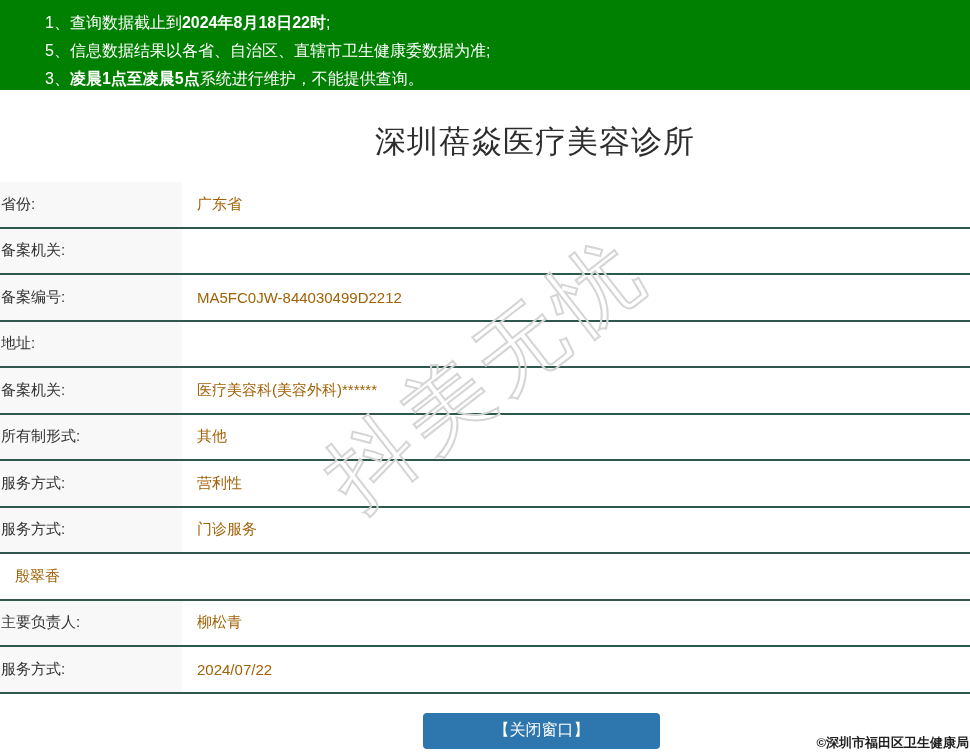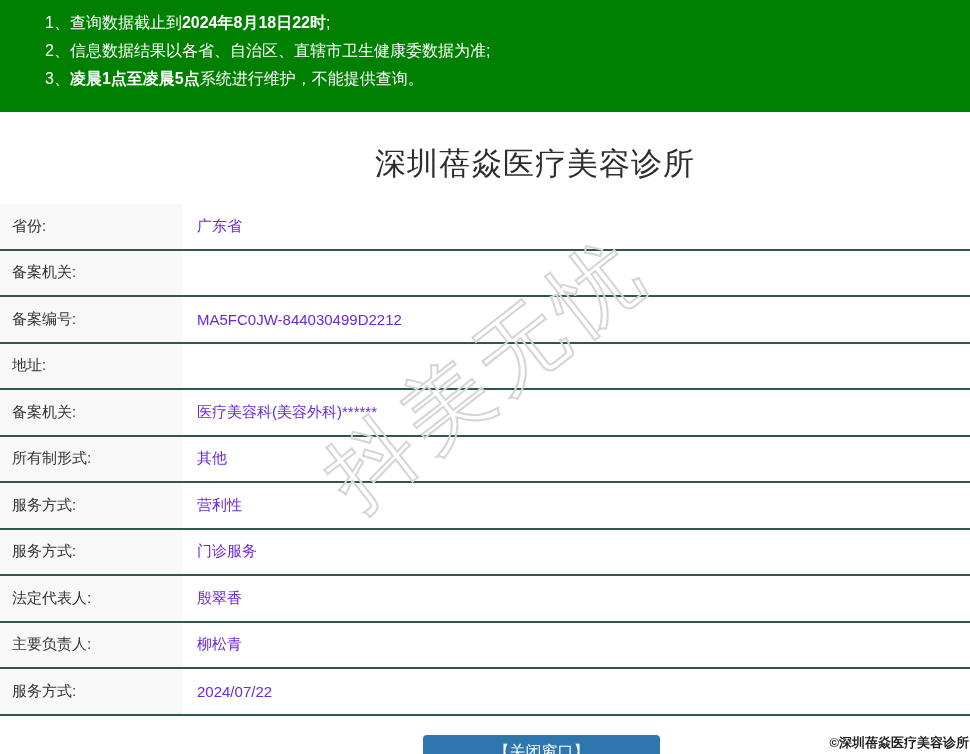--- a/index.html
+++ b/index.html
@@ -7,21 +7,21 @@
   body {
     position: relative;
     overflow: hidden;
     background: #ffffff;
     font-family: "Liberation Sans", "DejaVu Sans", sans-serif;
     color: #333;
   }
   
   .notice-bar {
     width: 970px;
-    height: 112px;
+    height: 90px;
     background: #008000;
     padding: 9px 10px 0 45px;
   }
   .notice-line {
     color: #ffffff;
     font-size: 16px;
     line-height: 28px;
     white-space: nowrap;
   }
   .notice-line b { font-weight: 700; }
@@ -43,29 +43,29 @@
     align-items: center;
     height: 46.5px;
     border-bottom: 2px solid #2e584e;
   }
   .label-cell {
     width: 182px;
     align-self: stretch;
     display: flex;
     align-items: center;
     background: #f8f8f8;
-    padding-left: 12px;
+    padding-left: 1px;
     font-size: 15px;
     color: #333;
     flex-shrink: 0;
   }
   .value-cell {
     padding-left: 15px;
     font-size: 15px;
-    color: #6d28d9;
+    color: #a16207;
     white-space: nowrap;
   }
   
   .btn-row { margin-top: 19px; }
   .close-btn {
     display: block;
     margin-left: 423px;
     width: 237px;
     height: 36px;
     background: #2e76ae;
@@ -103,21 +103,21 @@
       -1px -1px 0 #fff, 1px -1px 0 #fff,
       -1px  1px 0 #fff, 1px  1px 0 #fff;
     z-index: 6;
   }
 </style>
 </head>
 <body>
 
 <div class="notice-bar">
   <div class="notice-line"><span>1、查询数据截止到</span><b>2024年8月18日22时</b><span>;</span></div>
-  <div class="notice-line"><span>2、信息数据结果以各省、自治区、直辖市卫生健康委数据为准;</span><b></b><span></span></div>
+  <div class="notice-line"><span>5、信息数据结果以各省、自治区、直辖市卫生健康委数据为准;</span><b></b><span></span></div>
   <div class="notice-line"><span>3、</span><b>凌晨1点至凌晨5点</b><span>系统进行维护，不能提供查询。</span></div>
 </div>
 
 <h1 class="page-title">深圳蓓焱医疗美容诊所</h1>
 
 <div class="info-table">
   <div class="info-row">
     <div class="label-cell">省份:</div>
     <div class="value-cell">广东省</div>
   </div>
@@ -141,32 +141,31 @@
   </div>
   <div class="info-row">
     <div class="label-cell">服务方式:</div>
     <div class="value-cell">营利性</div>
   </div>
   <div class="info-row">
     <div class="label-cell">服务方式:</div>
     <div class="value-cell">门诊服务</div>
   </div>
   <div class="info-row">
-    <div class="label-cell">法定代表人:</div>
     <div class="value-cell">殷翠香</div>
   </div>
   <div class="info-row">
     <div class="label-cell">主要负责人:</div>
     <div class="value-cell">柳松青</div>
   </div>
   <div class="info-row">
     <div class="label-cell">服务方式:</div>
     <div class="value-cell">2024/07/22</div>
   </div>
 </div>
 
 <div class="btn-row">
   <button class="close-btn">【关闭窗口】</button>
 </div>
 
 <div class="watermark">抖美无忧</div>
 
-<div class="footer-note">©深圳蓓焱医疗美容诊所</div>
+<div class="footer-note">©深圳市福田区卫生健康局</div>
 
 </body></html>

